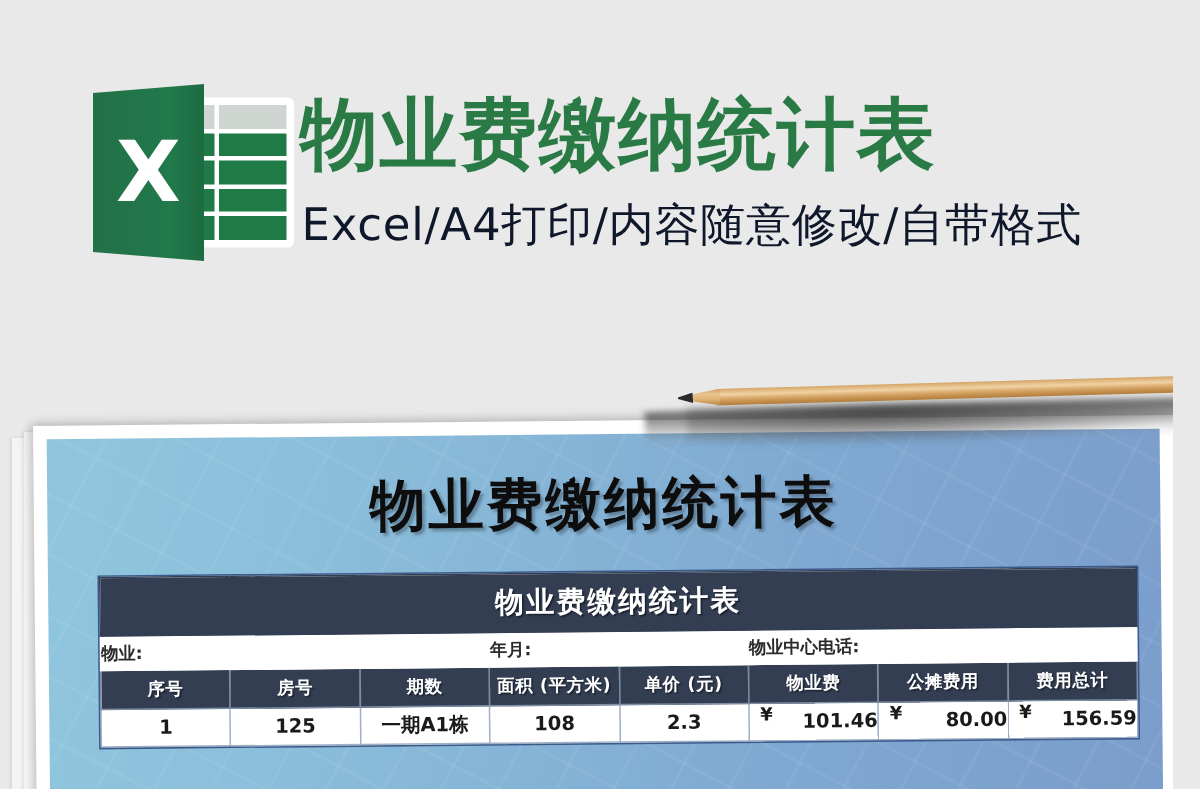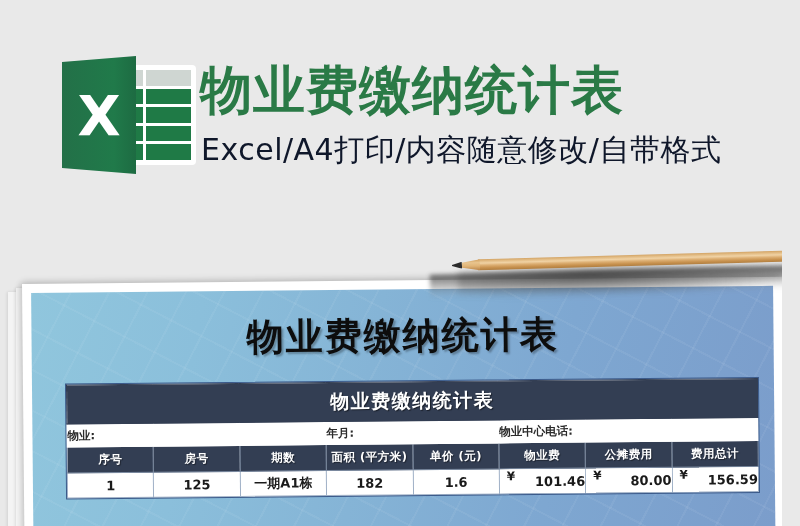--- a/index.html
+++ b/index.html
@@ -360,22 +360,22 @@
             <th class="tbl-head-cell" style="width:88px">单价 (元)</th>
             <th class="tbl-head-cell" style="width:136px">物业费</th>
             <th class="tbl-head-cell" style="width:88px">公摊费用</th>
             <th class="tbl-head-cell" style="width:88px">费用总计</th>
           </tr>
 
           <tr>
             <td class="tbl-data-cell">1</td>
             <td class="tbl-data-cell">125</td>
             <td class="tbl-data-cell">一期A1栋</td>
-            <td class="tbl-data-cell">182</td>
-            <td class="tbl-data-cell">1.6</td>
+            <td class="tbl-data-cell">108</td>
+            <td class="tbl-data-cell">2.3</td>
             <td class="tbl-data-cell money-cell">
               <span class="cur">¥</span>
               <span>101.46</span>
             </td>
             <td class="tbl-data-cell money-cell">
               <span class="cur">¥</span>
               <span>80.00</span>
             </td>
             <td class="tbl-data-cell money-cell">
               <span class="cur">¥</span>

